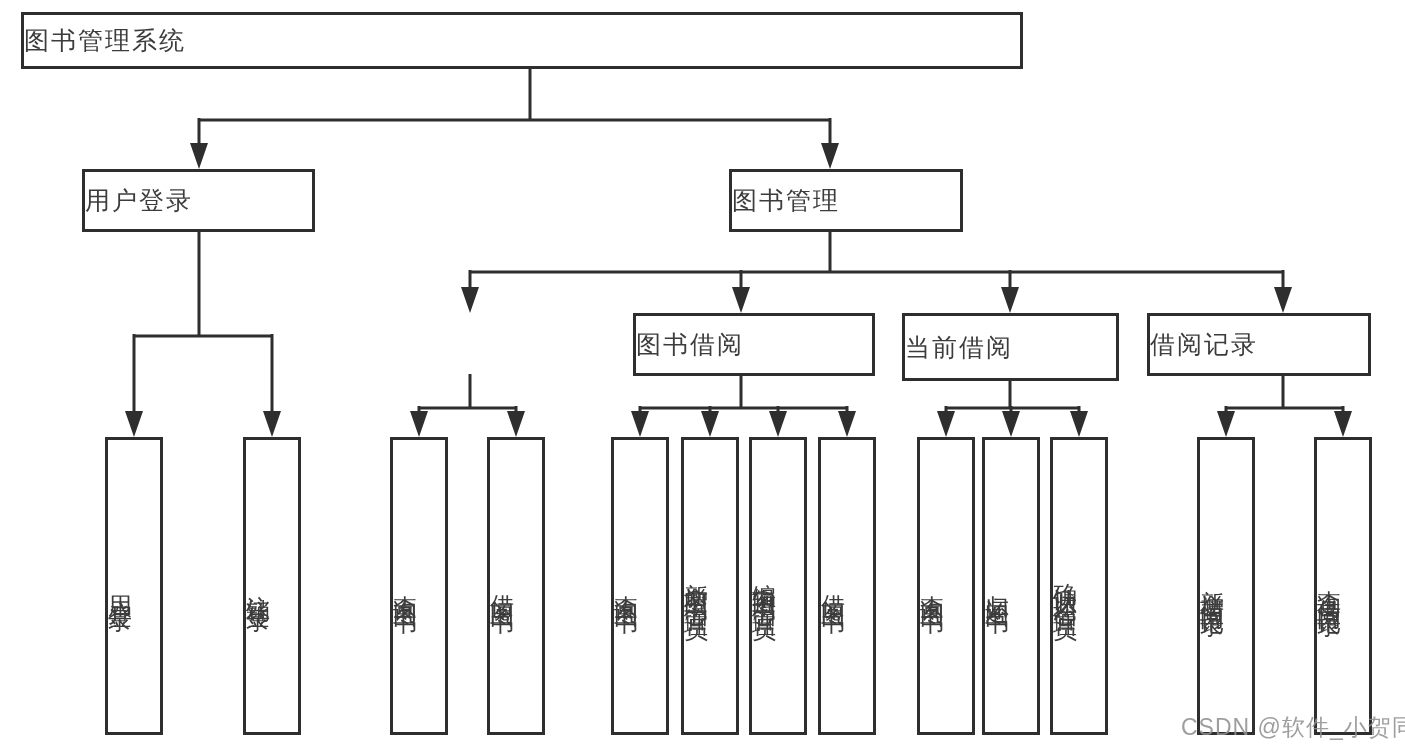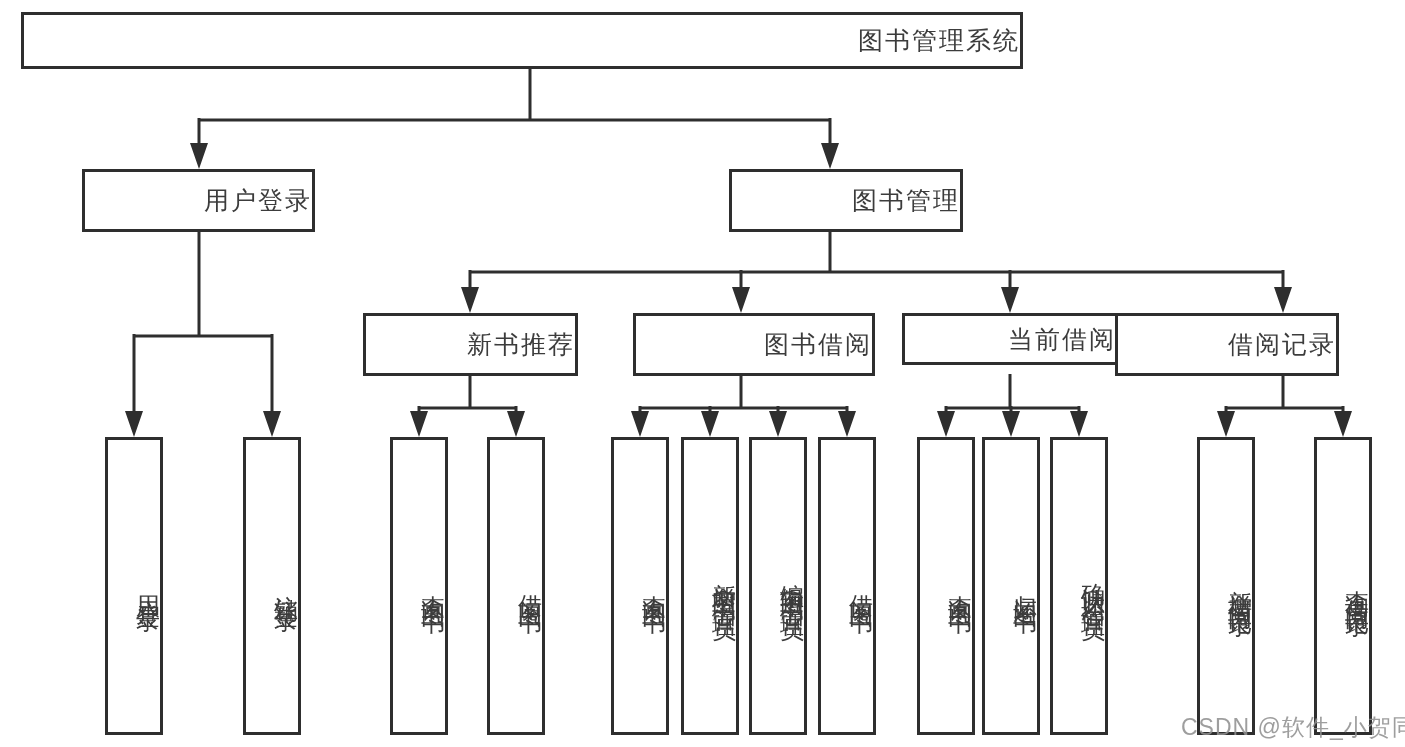--- a/index.html
+++ b/index.html
@@ -17,21 +17,21 @@
     width: 1405px; height: 747px;
     z-index: 1;
   }
   .node {
     position: absolute;
     box-sizing: border-box;
     background: #ffffff;
     border: 3px solid #2e2e2e;
     display: flex;
     align-items: center;
-    justify-content: flex-end;
+    justify-content: flex-start;
     z-index: 2;
     color: #3c3c3c;
   }
   .hlabel {
     font-size: 25px;
     letter-spacing: 2px;
     white-space: nowrap;
     color: #3c3c3c;
   }
   .leaf .vlabel {
@@ -87,30 +87,27 @@
     <span class="hlabel">图书管理系统</span>
   </div>
 
   <div class="node" style="left:82px; top:169px; width:233px; height:63px;">
     <span class="hlabel">用户登录</span>
   </div>
   <div class="node" style="left:713px; top:169px; width:234px; height:63px;margin-left:16px;">
     <span class="hlabel">图书管理</span>
   </div>
 
-  <div class="node" style="left:363px; top:313px; width:215px; height:63px;">
-    <span class="hlabel">新书推荐</span>
-  </div>
   <div class="node" style="left:633px; top:313px; width:242px; height:63px;">
     <span class="hlabel">图书借阅</span>
   </div>
-  <div class="node" style="left:902px; top:313px; width:217px; height:52px;">
+  <div class="node" style="left:902px; top:313px; width:217px; height:68px;">
     <span class="hlabel">当前借阅</span>
   </div>
-  <div class="node" style="left:1115px; top:313px; width:224px; height:63px;">
+  <div class="node" style="left:1147px; top:313px; width:224px; height:63px;">
     <span class="hlabel">借阅记录</span>
   </div>
 
   <div class="node leaf" style="left:105px; top:437px; width:58px; height:298px;">
     <span class="vlabel">用户登录</span>
   </div>
   <div class="node leaf" style="left:243px; top:437px; width:58px; height:298px;">
     <span class="vlabel">注销登录</span>
   </div>
 

